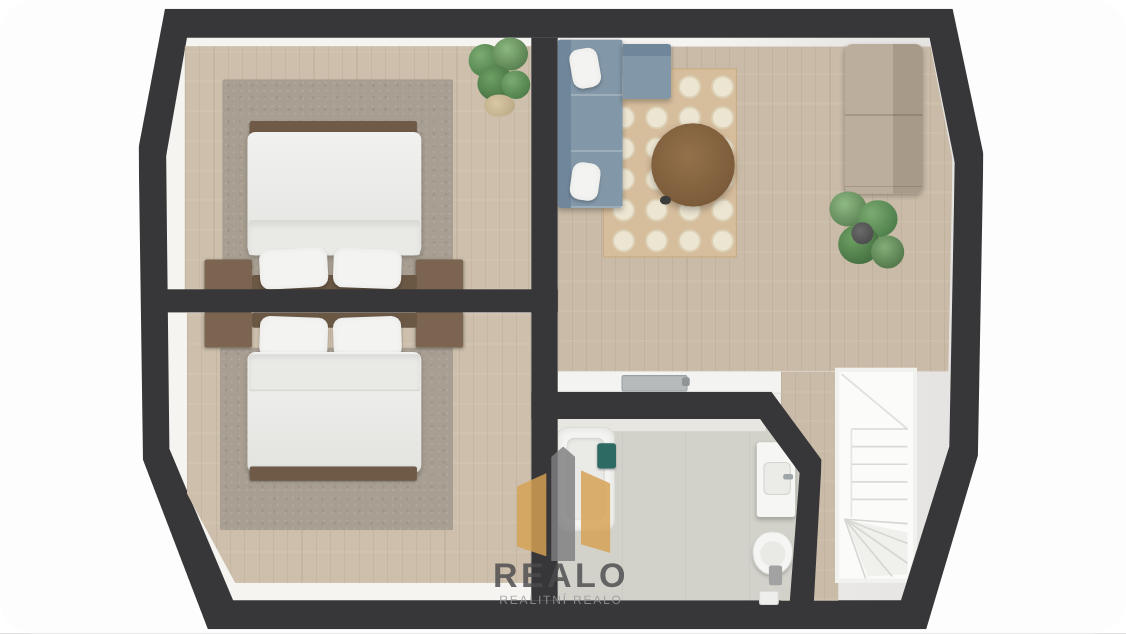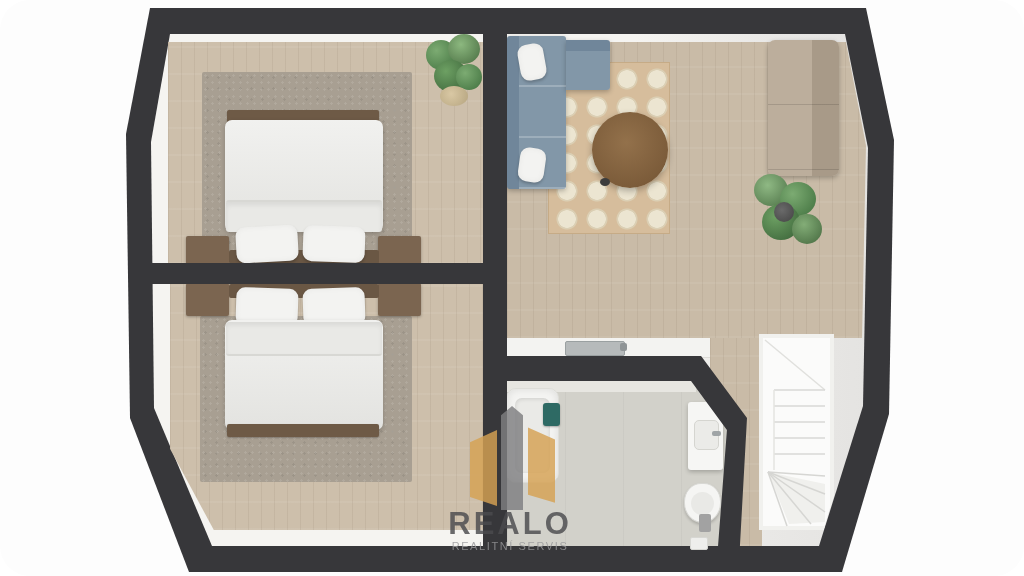--- a/index.html
+++ b/index.html
@@ -220,16 +220,16 @@
       <line x1="9" y1="138" x2="52" y2="190" stroke="#d6d6d3" stroke-width="1.5"></line>
       <line x1="9" y1="138" x2="28" y2="192" stroke="#d6d6d3" stroke-width="1.5"></line>
     </svg>
   </div>
 
   <div class="abs logo">
     <div class="logo-panel lp-left"></div>
     <div class="logo-panel lp-center"></div>
     <div class="logo-panel lp-right"></div>
     <div class="logo-name">REALO</div>
-    <div class="logo-sub">REALITNÍ SERVIS</div>
+    <div class="logo-sub">REALITNÍ REALO</div>
   </div>
 
 </div>
 
 </body></html>

